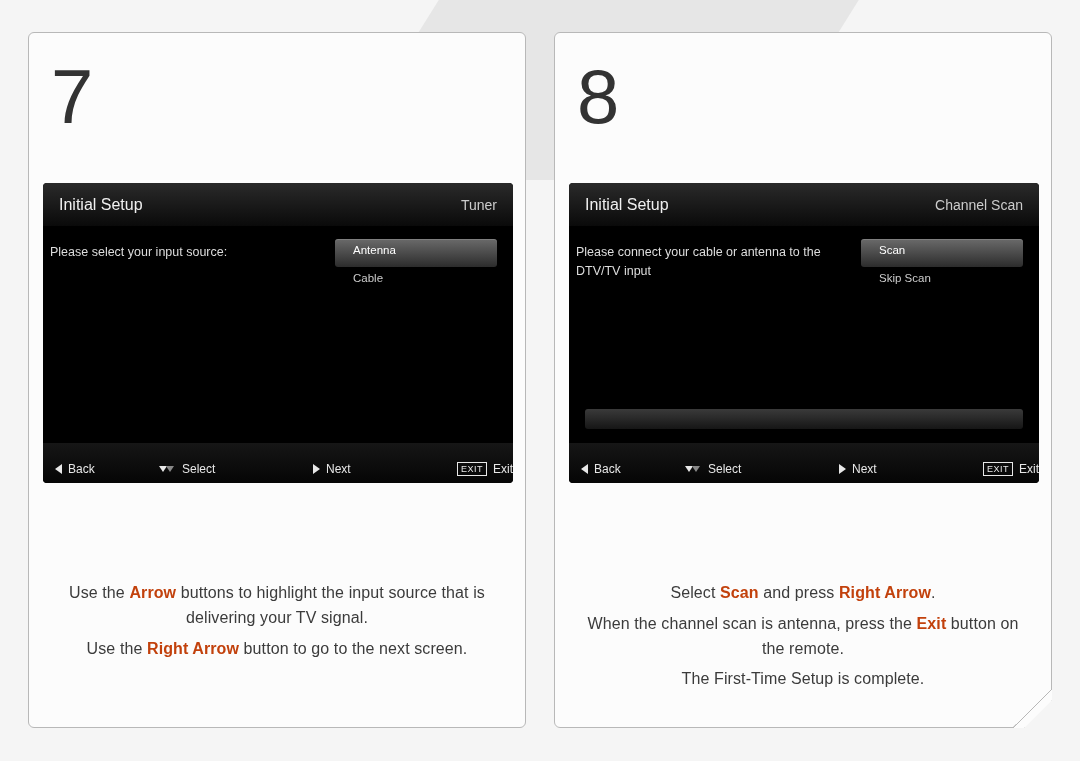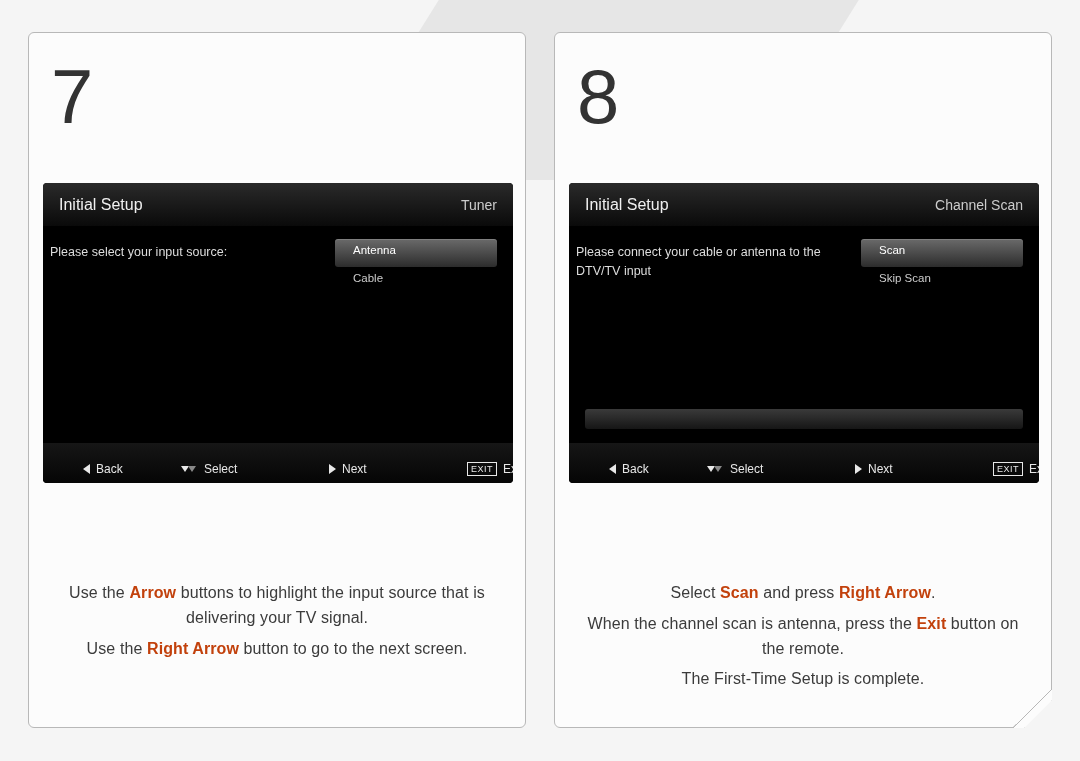--- a/index.html
+++ b/index.html
@@ -138,22 +138,22 @@
     bottom: 14px;
     height: 20px;
     border-radius: 3px;
     background: linear-gradient(#3a3a3a, #161616);
   }
 
   .tv-footer {
     height: 52px;
     display: flex;
     align-items: center;
-    padding: 0 40px;
-    gap: 8px;
+    padding: 0 12px;
+    gap: 14px;
     background: linear-gradient(#161616, #000);
     color: #e8e8e8;
     font-size: 12px;
   }
   .nav-item {
     display: flex;
     align-items: center;
     gap: 6px;
   }
   .nav-item + .nav-item { margin-left: auto; }

